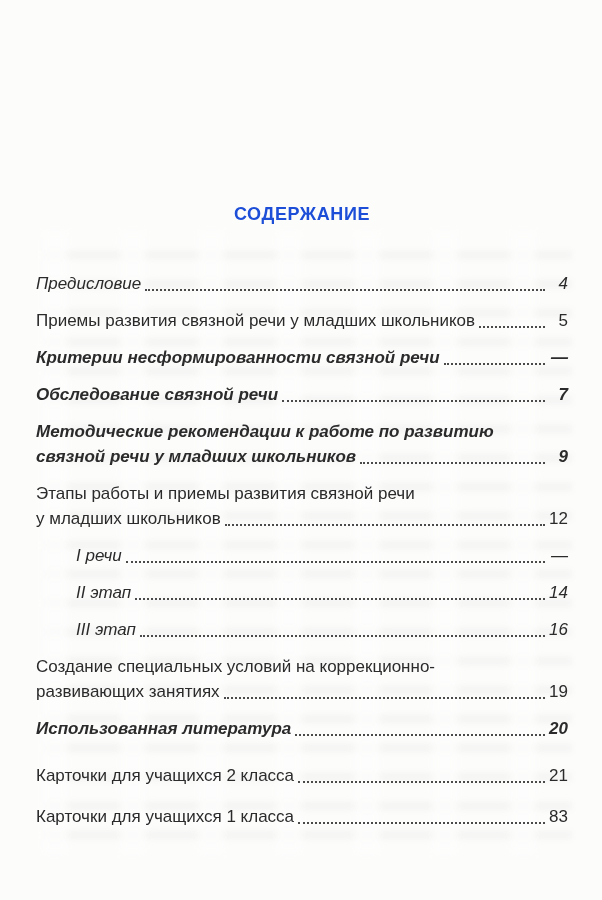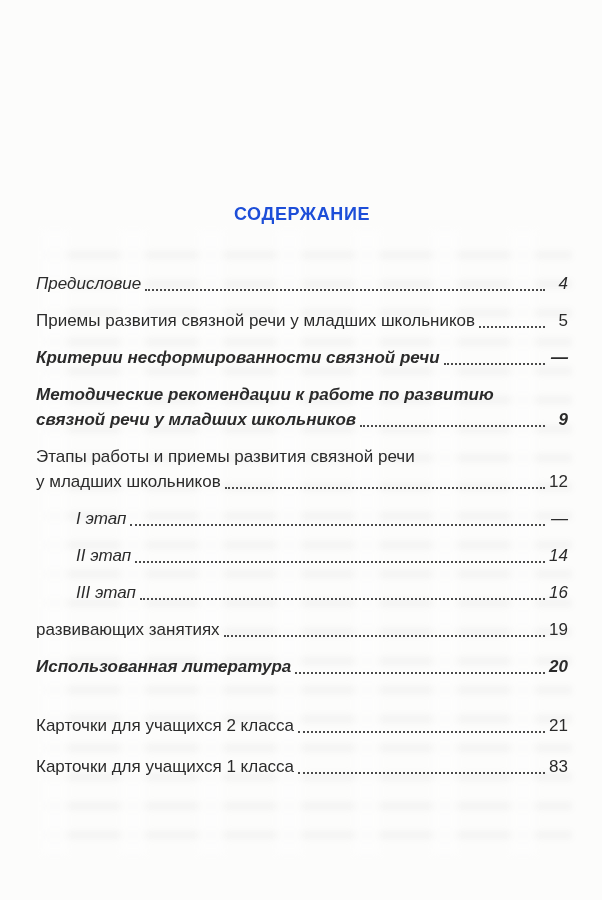--- a/index.html
+++ b/index.html
@@ -67,21 +67,21 @@
   }
   .entry .pagenum {
     flex: none;
     min-width: 20px;
     text-align: right;
   }
 
   .it { font-style: italic; }
   .b  { font-weight: bold; }
   .indent { margin-left: 40px; }
-  .gap-lg { margin-top: 34px; }
+  .gap-lg { margin-top: 22px; }
   .gap-sm { margin-top: 16px; }
 </style>
 </head>
 <body>
 
 <div class="page">
 
   <div class="showthrough"></div>
 
   <div class="content">
@@ -108,20 +108,28 @@
 
     <div class="entry it b">
 
       <div class="line">
         <span class="label">Критерии несформированности связной речи</span>
         <span class="dots"></span>
         <span class="pagenum">—</span>
       </div>
     </div>
 
+    <div class="entry it b">
+
+      <div class="line">
+        <span class="label">Обследование связной речи</span>
+        <span class="dots"></span>
+        <span class="pagenum">7</span>
+      </div>
+    </div>
 
     <div class="entry it b">
       <div class="pre">Методические рекомендации к работе по развитию</div>
       <div class="line">
         <span class="label">связной речи у младших школьников</span>
         <span class="dots"></span>
         <span class="pagenum">9</span>
       </div>
     </div>
 
@@ -130,21 +138,21 @@
       <div class="line">
         <span class="label">у младших школьников</span>
         <span class="dots"></span>
         <span class="pagenum">12</span>
       </div>
     </div>
 
     <div class="entry it indent">
 
       <div class="line">
-        <span class="label">I этап</span>
+        <span class="label">I речи</span>
         <span class="dots"></span>
         <span class="pagenum">—</span>
       </div>
     </div>
 
     <div class="entry it indent">
 
       <div class="line">
         <span class="label">II этап</span>
         <span class="dots"></span>
@@ -155,20 +163,21 @@
     <div class="entry it indent">
 
       <div class="line">
         <span class="label">III этап</span>
         <span class="dots"></span>
         <span class="pagenum">16</span>
       </div>
     </div>
 
     <div class="entry">
+      <div class="pre">Создание специальных условий на коррекционно-</div>
       <div class="line">
         <span class="label">развивающих занятиях</span>
         <span class="dots"></span>
         <span class="pagenum">19</span>
       </div>
     </div>
 
     <div class="entry it b">
 
       <div class="line">

